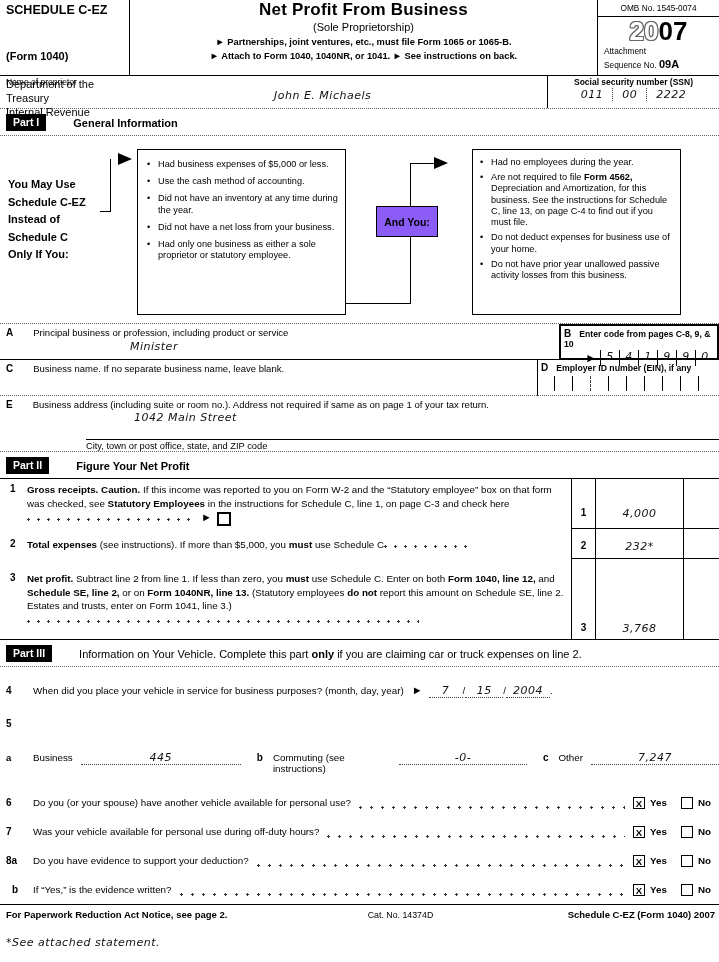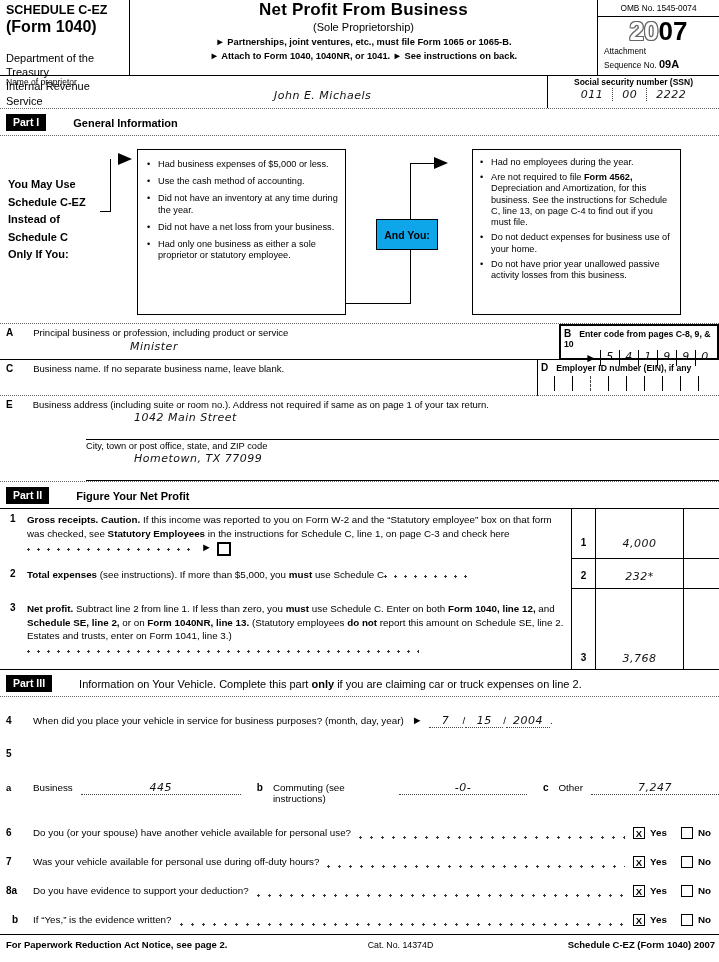--- a/index.html
+++ b/index.html
@@ -6,21 +6,21 @@
   body { background:#fff; }
   .page { position:relative; width:719px; height:962px; margin:0 auto; background:#fff;
           font-family:"Liberation Sans", sans-serif; color:#000; font-size:9.5px; overflow:hidden; }
   .bold { font-weight:bold; }
   .hand { font-family:"DejaVu Sans", sans-serif; font-style:italic; font-size:11px; color:#111; letter-spacing:0.5px; }
 
   
   .header { display:flex; height:76px; border-bottom:1px solid #000; }
   .h-left { width:130px; border-right:1px solid #000; padding:4px 4px 2px 6px; }
   .h-sched { font-size:12.5px; font-weight:bold; line-height:1.1; }
-  .h-form  { font-size:16px;  font-weight:bold; margin-bottom:15px; }
+  .h-form  { font-size:11px;  font-weight:bold; margin-bottom:15px;margin-top:32px; }
   .h-dept  { font-size:11px; line-height:1.3; }
   .h-center { flex:1; text-align:center; }
   .h-title { font-size:17px; font-weight:bold; letter-spacing:0.2px; }
   .h-sub   { font-size:11px; margin-top:1px; }
   .h-instr { font-size:9.3px; font-weight:bold; margin-top:4px; }
   .h-right { width:122px; border-left:1px solid #000; display:flex; flex-direction:column; }
   .h-omb { font-size:8.3px; text-align:center; border-bottom:1px solid #000; padding:3px 1px; }
   .h-year { text-align:center; font-size:26px; line-height:1; padding-top:1px; font-weight:bold; }
   .yr-outline { color:#fff; text-shadow:-1px -1px 0 #666,1px -1px 0 #666,-1px 1px 0 #666,1px 1px 0 #666,0 -1px 0 #666,0 1px 0 #666,-1px 0 0 #666,1px 0 0 #666; }
   .h-attach { font-size:8.3px; padding:2px 0 0 6px; line-height:1.3; }
@@ -45,21 +45,21 @@
   .solid-b { border-bottom:1px solid #000; }
 
   
   .flow { position:relative; height:188px; border-bottom:1px dotted #666; }
   .flow-label { position:absolute; left:8px; top:40px; font-weight:bold; font-size:11px; line-height:1.6; }
   .box1 { position:absolute; left:137px; top:13px; width:209px; height:166px; border:1px solid #000; padding:9px 5px 4px 9px; }
   .box2 { position:absolute; left:472px; top:13px; width:209px; height:166px; border:1px solid #000; padding:7px 5px 4px 7px; }
   .bull { display:flex; font-size:9.2px; line-height:1.22; margin-bottom:6px; }
   .box2 .bull { margin-bottom:4px; }
   .blt { width:11px; flex:none; }
-  .andyou { position:absolute; left:376px; top:83px; width:62px; height:31px; border:1px solid #000; background:#0ea5e9; z-index:2;
+  .andyou { position:absolute; left:376px; top:70px; width:62px; height:31px; border:1px solid #000; background:#8b5cf6; z-index:2;
             display:flex; align-items:center; justify-content:center; font-weight:bold; font-size:10.5px; }
   .cline { position:absolute; background:#000; }
   .arrowhead { position:absolute; width:0; height:0; border-top:6px solid transparent; border-bottom:6px solid transparent; border-left:14px solid #000; }
 
   
   .rowAB { display:flex; height:36px; }
   .ab-left { flex:1; border-bottom:1px solid #000; padding:3px 4px 0 6px; }
   .flet { font-weight:bold; font-size:10px; margin-right:20px; }
   .aval { margin-left:124px; margin-top:2px; }
   .b-box { width:160px; border:2px solid #000; padding:2px 3px 0; }
@@ -262,21 +262,20 @@
       </div>
     </div>
   </div>
 
   <div class="rowE">
     <div>
       <span class="flet">E</span><span>Business address (including suite or room no.). Address not required if same as on page 1 of your tax return.</span>
     </div>
     <div class="e-line hand">1042 Main Street</div>
     <div class="e-citylabel">City, town or post office, state, and ZIP code</div>
-    <div class="e-line hand">Hometown, TX 77099</div>
   </div>
 
   <div class="pbar solid-b">
     <span class="plabel">Part II</span>
     <span class="ptitle">Figure Your Net Profit</span>
   </div>
 
   <div class="p2">
     <div class="p2row" style="height:50px;">
       <div class="lnum-left" style="padding-top:4px;">1</div>

